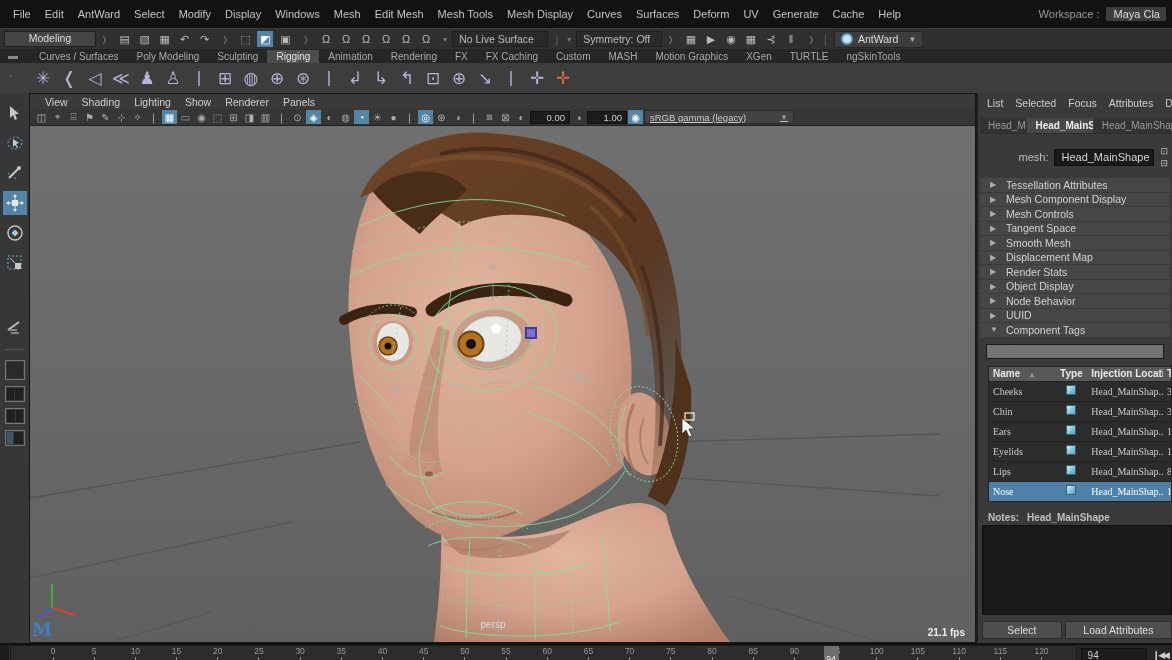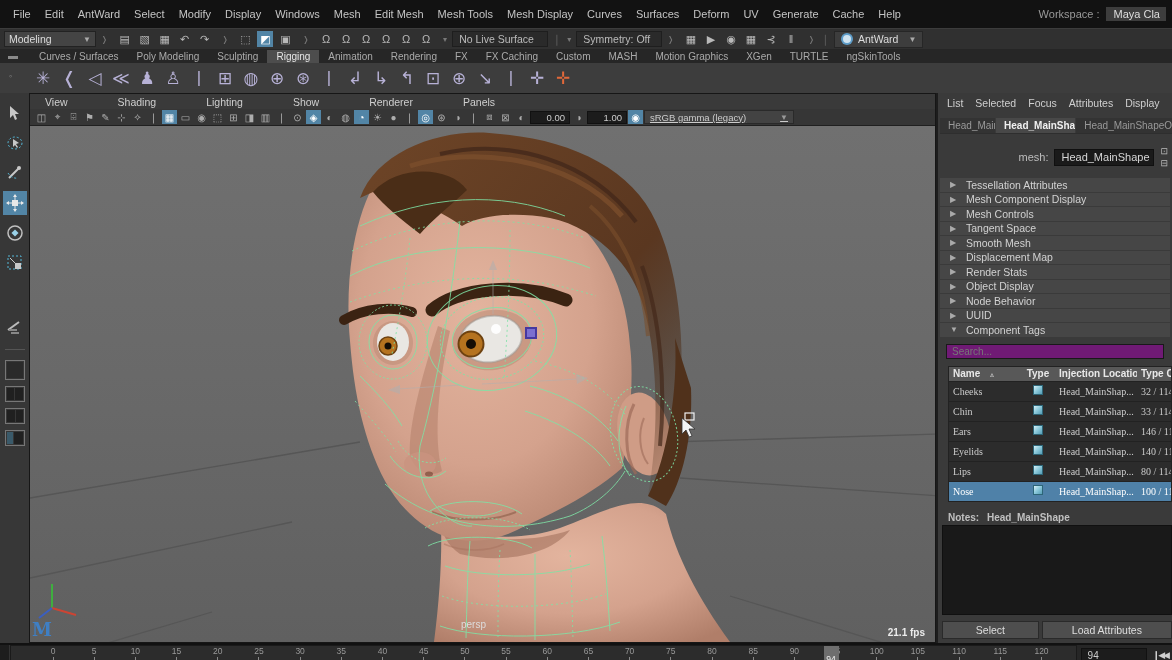--- a/index.html
+++ b/index.html
@@ -9,21 +9,21 @@
   .menubar { height:28px; background:#121212; display:flex; align-items:center;
     padding:0 6px; gap:2px; font-size:11px; color:#c4c4c4; }
   .menubar .mi { padding:1px 7px; cursor:default; }
   .menubar .spacer { flex:1; }
   .menubar .ws-label { color:#9a9a9a; margin-right:4px; }
   .menubar .ws-value { background:#3d3d3d; padding:1px 6px 1px 8px; color:#ddd; }
 
   .statusline { height:21px; background:#303030; border-top:1px solid #3c3c3c;
     display:flex; align-items:center; padding:0 4px; gap:3px; font-size:10.5px; }
   .mode-select { background:#444; border:1px solid #222; height:16px; width:92px;
-    display:flex; align-items:center; padding:0 4px; gap:4px; color:#ddd; }
+    display:flex; align-items:center; padding:0 4px; gap:4px; color:#ddd;flex-direction:column; }
   .mode-select .arrow { margin-left:auto; font-size:8px; color:#aaa; }
   .sl-group { display:flex; align-items:center; gap:4px; padding:0 4px; }
   .sl-div { color:#5c5c5c; font-size:11px; padding:0 1px; }
   .sl-chevron { color:#787878; font-size:8px; padding:0 2px; }
   .sl-icon { width:16px; height:16px; display:flex; align-items:center; justify-content:center;
     color:#b9b9b9; font-size:11px; }
   .sl-icon.active { background:#5285a6; color:#fff; }
   .sl-field { background:#2a2a2a; border:1px solid #1e1e1e; height:16px; min-width:96px;
     display:flex; align-items:center; padding:0 6px; color:#bbb; }
   .avatar { width:12px; height:12px; border-radius:50%; background:#5d9cc8; position:relative; margin-right:3px; }
@@ -72,42 +72,42 @@
 
   .canvas { flex:1; position:relative;
     background:linear-gradient(#707070 0%, #686868 55%, #606060 100%); overflow:hidden; }
   .canvas svg.scene { position:absolute; inset:0; }
   .cam-label { position:absolute; bottom:12px; left:49%; transform:translateX(-50%);
     color:#dcdcdc; font-size:10px; }
   .fps-label { position:absolute; bottom:4px; right:10px; color:#ececec; font-size:10px; font-weight:bold; }
   .maya-logo { position:absolute; bottom:2px; left:2px; color:#3f7fc4; font-weight:bold;
     font-size:18px; font-family:"DejaVu Serif", serif; }
 
-  .rightpanel { width:236px; background:#3a3a3a; display:flex; flex-direction:column;
+  .rightpanel { width:196px; background:#3a3a3a; display:flex; flex-direction:column;
     border-left:2px solid #1d1d1d; padding:2px 0 0 2px; }
   .ae-menu { height:16px; display:flex; gap:2px; align-items:center; font-size:10.5px;
     color:#cfcfcf; padding:0 2px; }
   .ae-menu .ami { padding:0 5px; white-space:nowrap; }
   .ae-tabs { height:19px; display:flex; align-items:flex-end; gap:1px; margin-top:4px;
     border-bottom:1px solid #2e2e2e; font-size:10px; }
   .ae-tab { padding:2px 8px; background:#333; color:#999; white-space:nowrap; overflow:hidden; }
   .ae-tab.active { background:#484848; color:#f0f0f0; font-weight:bold; }
   .mesh-row { display:flex; align-items:center; justify-content:flex-end; gap:6px;
     margin:12px 4px 10px 0; position:relative; }
   .mesh-label { color:#bdbdbd; }
   .mesh-field { background:#1a1a1a; border:1px solid #101010; width:100px; height:17px;
     display:flex; align-items:center; padding:0 6px; color:#d6d6d6; }
   .mesh-side-icons { display:flex; flex-direction:column; gap:2px; color:#bbb; font-size:9px; }
   .sections { display:flex; flex-direction:column; gap:1px; padding-right:2px; }
   .section-bar { height:13.5px; background:#464646; display:flex; align-items:center; gap:8px;
     padding:0 4px 0 10px; font-size:10.5px; color:#d2d2d2; }
   .section-bar .arr { color:#aaa; font-size:8px; width:8px; }
   .search-row { margin:7px 8px 5px 6px; }
-  .search-input { width:100%; height:15px; background:#701a75; border:1px solid #191919;
-    color:#cfcfcf; font-size:10px; padding:0 5px; font-family:"Liberation Sans", sans-serif; }
+  .search-input { width:100%; height:15px; background:#737373; border:1px solid #191919;
+    color:#cfcfcf; font-size:14px; padding:0 5px; font-family:"Liberation Sans", sans-serif; }
   .search-input::placeholder { color:#777; }
   .ct-table { margin:2px 0 0 8px; border:1px solid #222; font-size:10px; }
   .ct-header { display:flex; background:#585858; height:14px; align-items:center;
     color:#e8e8e8; font-weight:bold; }
   .ct-header > div, .ct-row > div { padding:0 4px; overflow:hidden; white-space:nowrap; }
   .col-name { width:72px; } .col-type { width:34px; text-align:center; }
   .col-inj { width:82px; } .col-count { flex:1; text-align:left; }
   .sort-ind { font-size:7px; color:#bbb; margin-left:10px; }
   .ct-row { display:flex; height:20px; align-items:center; background:#2c2c2c;
     border-top:1px solid #222; color:#cccccc;font-family:Liberation Serif, serif; }
@@ -337,21 +337,21 @@
         <div></div>
       </span>
     <span class="layout-btn">
         <div style="flex:0.7;background:#3a5a6a"></div>
         <div></div>
       </span>
   </div>
 
   <div class="vp-wrap">
     <div class="panelmenu">
-      <div style="display:flex;gap:36px;">
+      <div style="display:flex;">
 
       <span class="pmi">View</span>
           <span class="pmi">Shading</span>
           <span class="pmi">Lighting</span>
           <span class="pmi">Show</span>
           <span class="pmi">Renderer</span>
           <span class="pmi">Panels</span>
         </div>
     </div>
     <div class="vp-toolbar">

